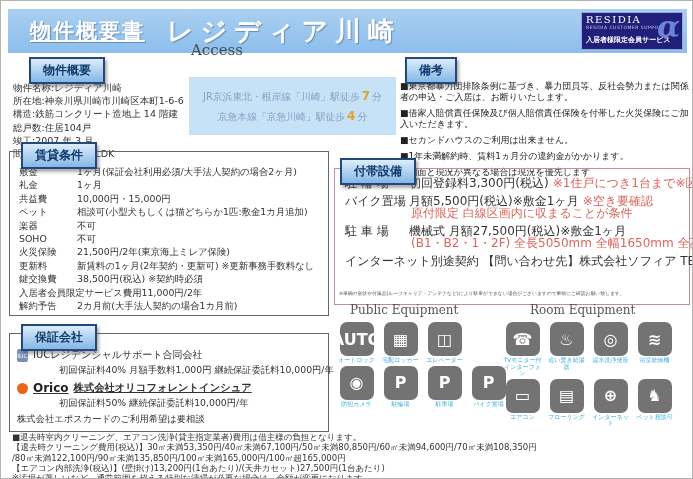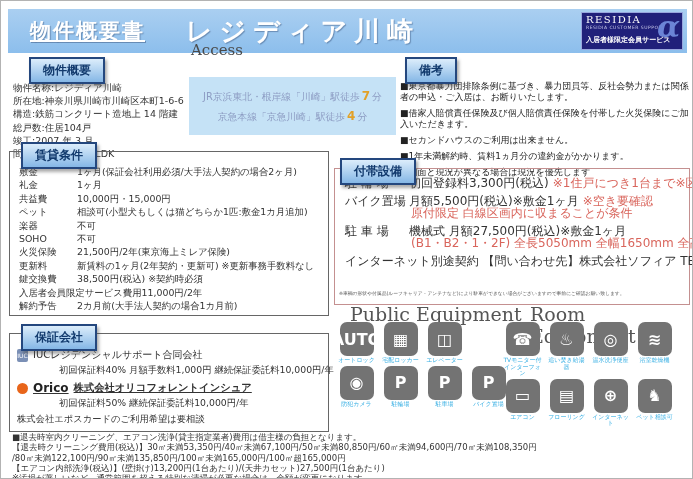--- a/index.html
+++ b/index.html
@@ -4,21 +4,21 @@
 <style>
   html,body{margin:0;padding:0;background:#e8e8e8;}
   .page{position:relative;width:693px;height:479px;background:#fff;border:1px solid #b3b3b3;
         box-sizing:border-box;font-family:"DejaVu Sans","Liberation Sans",sans-serif;color:#333;overflow:hidden;}
 
   
   .header{position:absolute;left:7px;top:8px;width:679px;height:44px;
           background:linear-gradient(180deg,#aacff1,#8cbeec);display:flex;align-items:center;}
   .doc-title{margin-left:22px;font-size:21px;font-weight:bold;color:#fff;letter-spacing:2px;
              text-decoration:underline;text-shadow:1px 1px 1px rgba(80,110,150,.65);}
-  .prop-title{margin-left:41px;font-size:26px;font-weight:bold;color:#fff;letter-spacing:7px;
+  .prop-title{margin-left:22px;font-size:26px;font-weight:bold;color:#fff;letter-spacing:7px;
               text-shadow:1px 1px 1px rgba(80,110,150,.65);white-space:nowrap;}
   .logo{position:absolute;right:4px;top:3px;width:102px;height:38px;background:#20207a;
         border:1px solid #98a6dd;box-sizing:border-box;padding:2px 4px;overflow:hidden;}
   .logo-brand{color:#fff;font-family:"DejaVu Serif",serif;font-size:10px;letter-spacing:1.5px;line-height:10px;}
   .logo-support{color:#c9c9ea;font-size:4.5px;line-height:6px;letter-spacing:.5px;}
   .logo-alpha{position:absolute;right:2px;top:-4px;font-family:"DejaVu Serif",serif;font-style:italic;
               font-size:30px;color:#6b84d6;font-weight:bold;}
   .logo-tagline{color:#fff;font-size:7px;font-weight:bold;margin-top:4px;white-space:nowrap;}
 
   
@@ -52,21 +52,21 @@
   .frow{margin-bottom:6px;white-space:nowrap;}
   .fac-label{display:inline-block;min-width:64px;}
   .fac-red{color:#d9655c;margin-left:4px;}
   .fac-red:empty{display:none;}
   .fac-line2{display:block;margin-left:66px;color:#d9655c;}
   .fac-line2:empty{display:none;}
   .fac-footnote{position:absolute;left:338px;top:289px;width:430px;font-size:6px;color:#555;
                 transform:scale(.8);transform-origin:left top;white-space:nowrap;}
 
   
-  .equip-heading{position:absolute;font-family:"DejaVu Serif",serif;font-size:19px;color:#555;top:302px;}
+  .equip-heading{position:absolute;font-family:"DejaVu Serif",serif;font-size:12px;color:#555;top:302px;text-align:center;}
   .pub-head{left:349px;} .room-head{left:529px;}
   .icon-grid{position:absolute;top:321px;}
   .pub-grid{left:336px;} .room-grid{left:502px;}
   .icon-row{display:flex;gap:5px;margin-bottom:2px;}
   .icon-cell{width:39px;text-align:center;}
   .icon-sq{width:34px;height:34px;border-radius:7px;background:#737373;color:#fff;margin:0 auto;
            display:flex;align-items:center;justify-content:center;font-weight:bold;font-size:16px;}
   .icon-label{font-size:6px;line-height:6.5px;color:#35aee3;margin-top:1px;word-break:break-all;}
 
   

